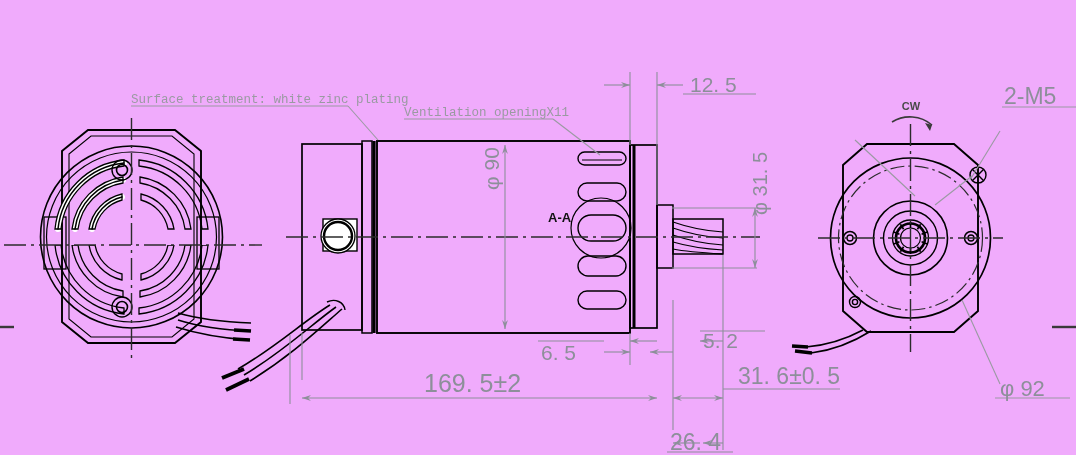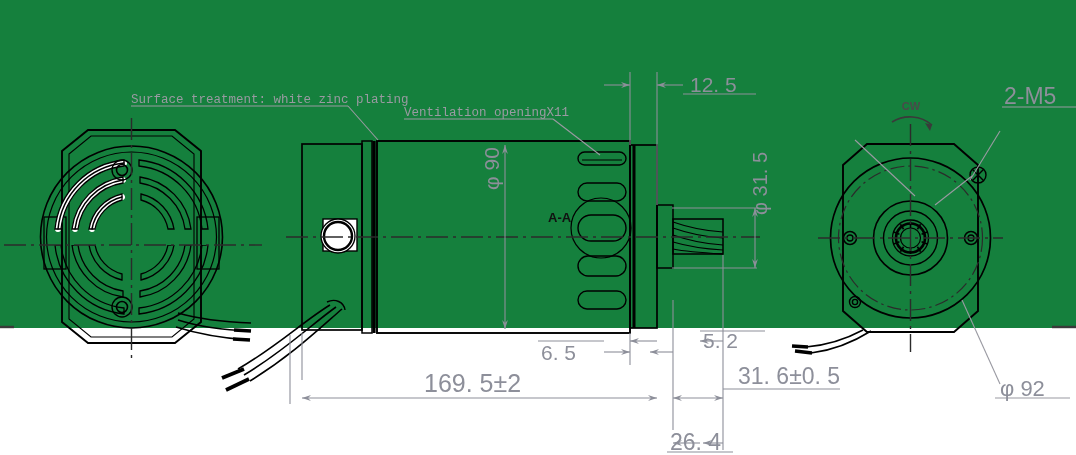--- a/index.html
+++ b/index.html
@@ -1,19 +1,19 @@
 <!DOCTYPE html>
 <html><head>
 <meta charset="utf-8">
 <title>Motor Technical Drawing</title>
 <style>
   html,body{margin:0;padding:0;background:#ffffff;}
   body{width:1076px;height:455px;overflow:hidden;
        font-family:"Liberation Sans",sans-serif;}
-  #stage{position:relative;width:1076px;height:328px;background:#15803d;}
+  #stage{position:relative;width:1076px;height:455px;background:#f0abfc;}
   svg#dwg{position:absolute;left:0;top:0;width:1076px;height:455px;display:block;}
   .dimtext{font-family:"Liberation Sans",sans-serif;fill:#8d8f9a;}
   .notetext{font-family:"Liberation Mono",monospace;fill:#9a9aa2;}
   .cwtext{font-family:"Liberation Sans",sans-serif;fill:#4a4a4a;font-weight:bold;}
   .aatext{font-family:"Liberation Sans",sans-serif;fill:#111;font-weight:bold;}
 </style>
 </head>
 <body>
 
 <div id="stage">

